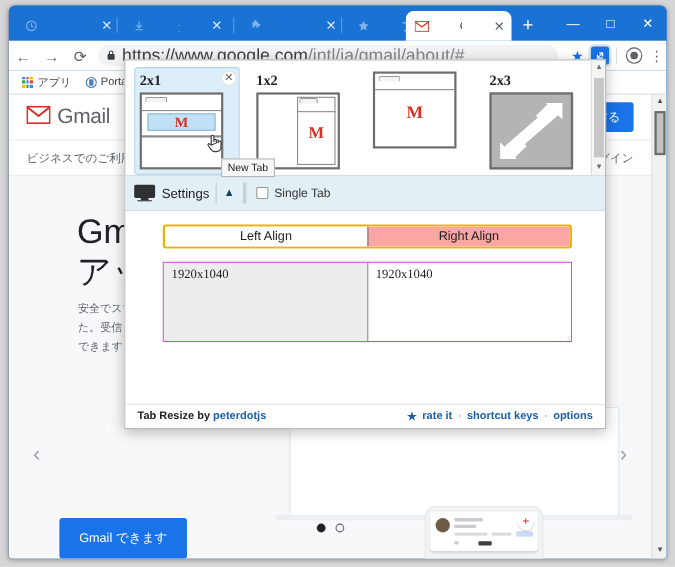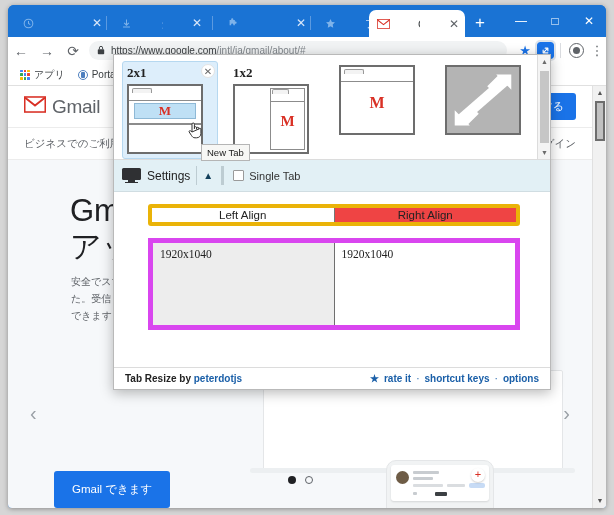--- a/index.html
+++ b/index.html
@@ -71,21 +71,21 @@
     background:#fff; display:flex; align-items:center;
   }
   .navbtn {
     width:26px; height:26px; display:flex; align-items:center; justify-content:center;
     color:#5f6368; font-size:14px;
   }
   #omnibox {
     flex:1; margin:0 8px 0 3px; height:19px;
     background:#f1f3f4; border-radius:10px;
     display:flex; align-items:center; padding:0 8px;
-    font-size:10px; color:#3c4043;
+    font-size:16px; color:#3c4043;
   }
   #omnibox .lock { font-size:9px; margin-right:6px; color:#3c4043;}
   .urlmuted { color:#80868b; }
   #star { color:#1a73e8; font-size:13px; width:20px; text-align:center;}
   #extico {
     width:17px;height:17px;background:#1a73e8;border-radius:3px;
     display:flex;align-items:center;justify-content:center;
     color:#fff;font-size:11px;margin:0 2px;
     outline:2px solid #dfe4ea;
   }
@@ -297,31 +297,31 @@
   }
   #refreshbtn{width:38px;}
   #undobtn{width:52px;color:#a9a9a9;background:#f3f3f3;}
   .chkgrp{display:flex;align-items:center;gap:5px;padding:0 9px;height:100%;font-size:11px;}
   .chkbox{width:11px;height:11px;border:1px solid #9a9a9a;background:#fff;border-radius:1px;}
 
   
   #popbody { flex:1; background:#fff; padding:10px 0 0 0; position:relative; }
   #aligngrp {
     display:flex; margin:2px 30px 0 34px; height:22px;
-    border:4px solid #eab308; border-radius:3px; overflow:hidden;
+    border:2px solid #eab308; border-radius:3px; overflow:hidden;
   }
   #aligngrp div{
     flex:1; display:flex;align-items:center;justify-content:center;
     font-size:11.5px;color:#222;
   }
   #leftalign{background:#fff;}
-  #rightalign{background:#ef4444;border-left:1px solid #767676;}
+  #rightalign{background:#fca5a5;border-left:1px solid #767676;}
   #resgrid{
-    display:flex; margin:12px 30px 0 34px; height:92px;
-    border:5px solid #d946ef;
+    display:flex; margin:12px 30px 0 34px; height:73px;
+    border:1px solid #d946ef;
   }
   #resgrid .cell{ flex:1; padding:5px 0 0 7px; font-size:11.5px; color:#222;
     font-family:"Liberation Serif", serif;}
   #resA{background:#ededed;border-right:1px solid #6f6f6f;}
   #resB{background:#fff;}
 
   
   #popfoot {
     height:22px; border-top:1px solid #dcdcdc; background:#fff;
     display:flex;align-items:center; padding:0 11px; font-size:10px;
@@ -554,20 +554,21 @@
         <div class="thumb">
           <div class="chrome-tab"></div>
           <div class="chrome-bar"></div>
           <div class="mwrap" style="left:0;right:0;top:27px;height:18px;">
             <span class="mletter" style="font-size:16px;">M</span>
           </div>
         </div>
       </div>
 
       <div class="layout">
+        <div class="lname">2x3</div>
         <div class="thumb gray">
           <svg class="bigarrow" viewBox="0 0 76 70">
             <path d="M52 8h16v16l-5.5-5.5-11 11-9-9 11-11zM24 62H8V46l5.5 5.5 11-11 9 9-11 11z" fill="#fff"></path>
             <path d="M15 55l46-40" stroke="#fff" stroke-width="11"></path>
           </svg>
         </div>
       </div>
 
       <div id="layoutscroll">
         <div class="la" style="top:0;">▲</div>

